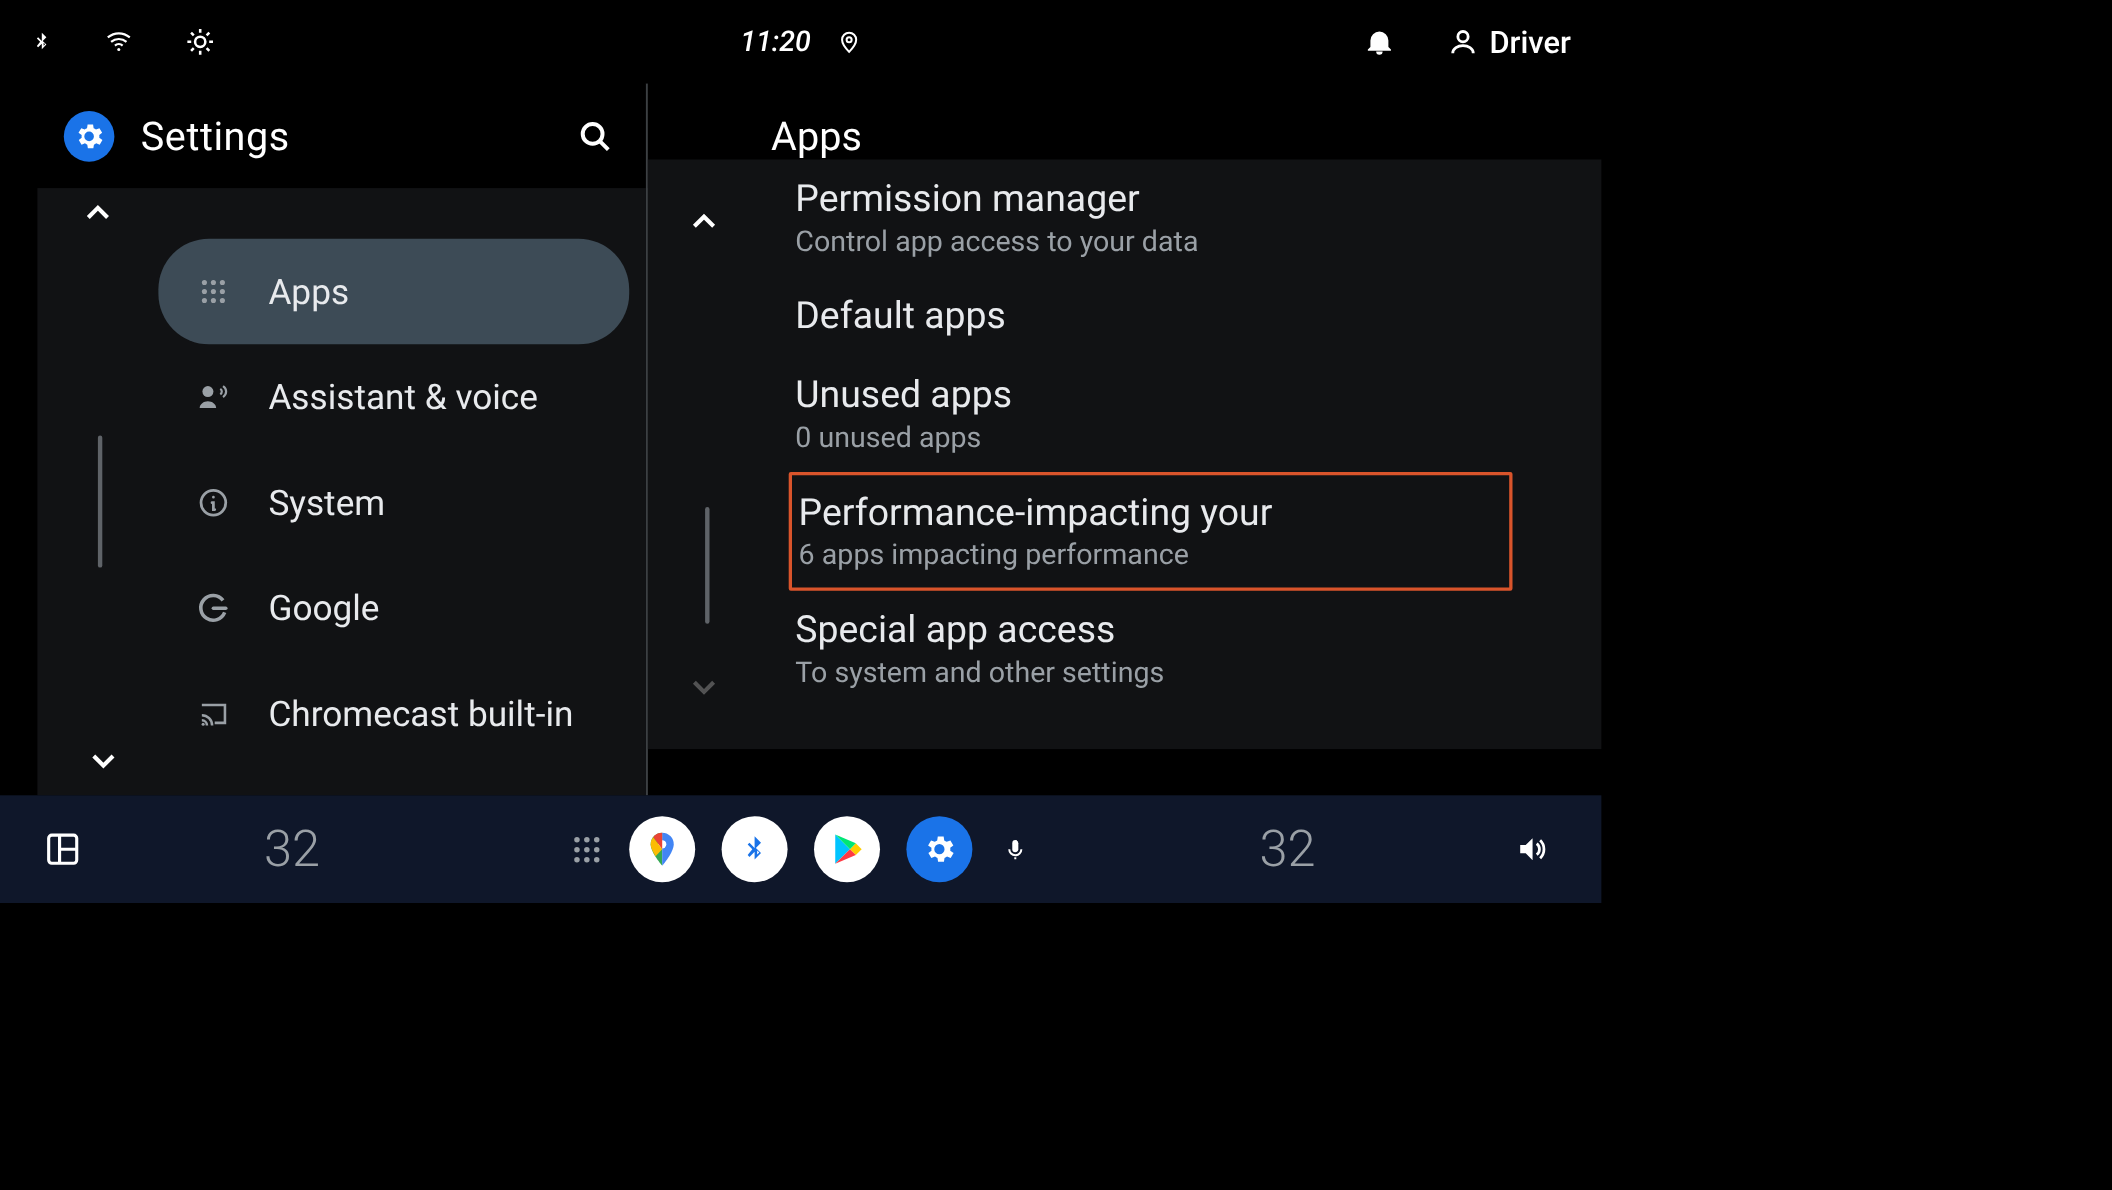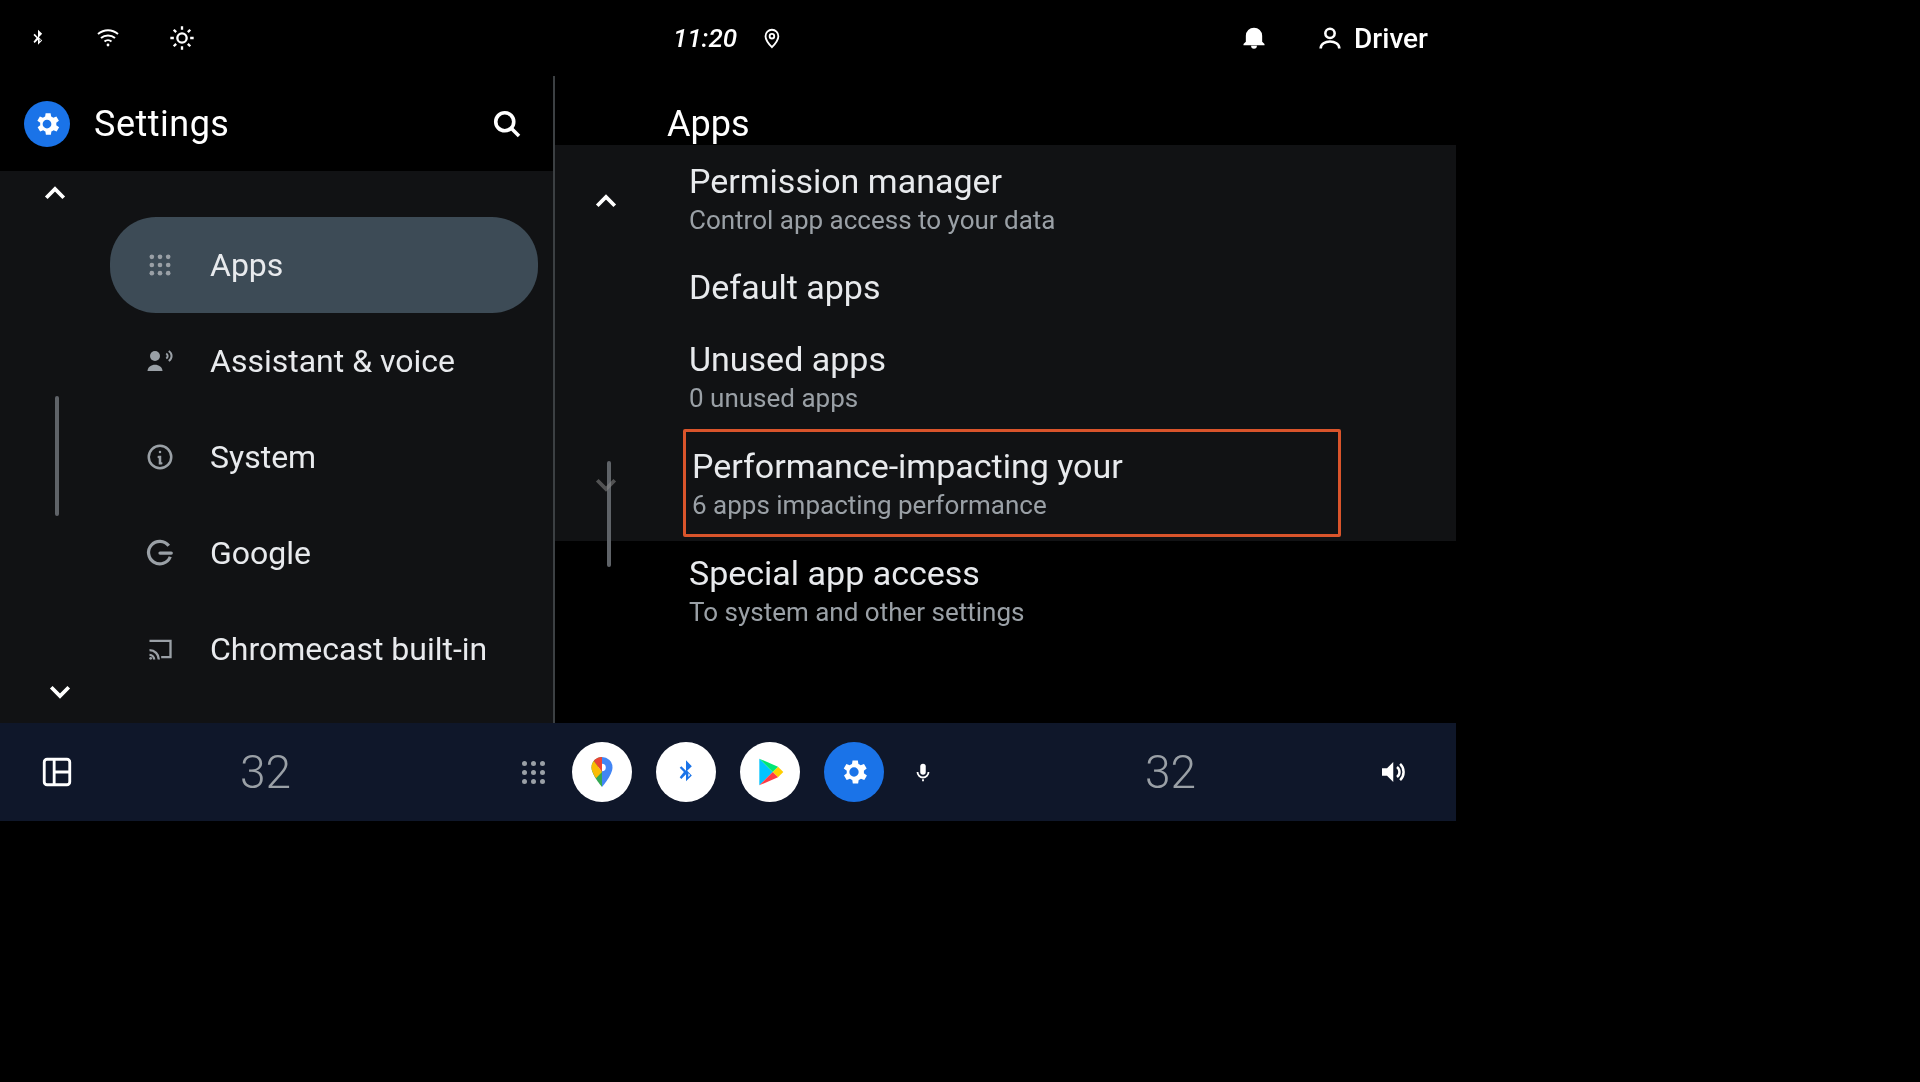--- a/index.html
+++ b/index.html
@@ -20,33 +20,34 @@
     align-items: center;
     padding: 0 28px;
     position: relative;
   }
   .status-left { display: flex; align-items: center; gap: 44px; }
   .status-center {
     position: absolute; left: 50%; transform: translateX(-50%);
     display: flex; align-items: center; gap: 24px; font-style: italic;
   }
   .status-right {
-    margin-left: auto; display: flex; gap: 48px;
+    margin-left: auto; display: flex; align-items: center; gap: 48px;
   }
   .status-time { font-size: 26px; font-weight: 500; color: #fff; }
   .driver-wrap { display: flex; align-items: center; gap: 10px; }
   .driver-label { font-size: 28px; font-weight: 500; color: #fff; }
 
   .ic { display: inline-flex; }
   .ic svg { display: block; }
 
   
   .main {
     display: flex;
     height: 647px;
+    padding-left: 34px;
   }
 
   
   .left-pane {
     width: 555px;
     position: relative;
     border-right: 2px solid #3c4043;
   }
   .left-header {
     height: 95px;
@@ -106,21 +107,21 @@
   }
   .right-header {
     height: 95px;
     background: #000;
     display: flex; align-items: center;
     padding-left: 112px;
   }
   .right-title { font-size: 36px; font-weight: 400; color: #fff; }
   .right-body {
     background: #111214;
-    height: 396px;
+    height: 536px;
     position: relative;
     padding-left: 90px;
   }
   .right-scroll-up {
     position: absolute; left: 36px; top: 42px;
   }
   .right-scroll-down {
     position: absolute; left: 36px; bottom: 38px;
     opacity: 0.55;
   }

